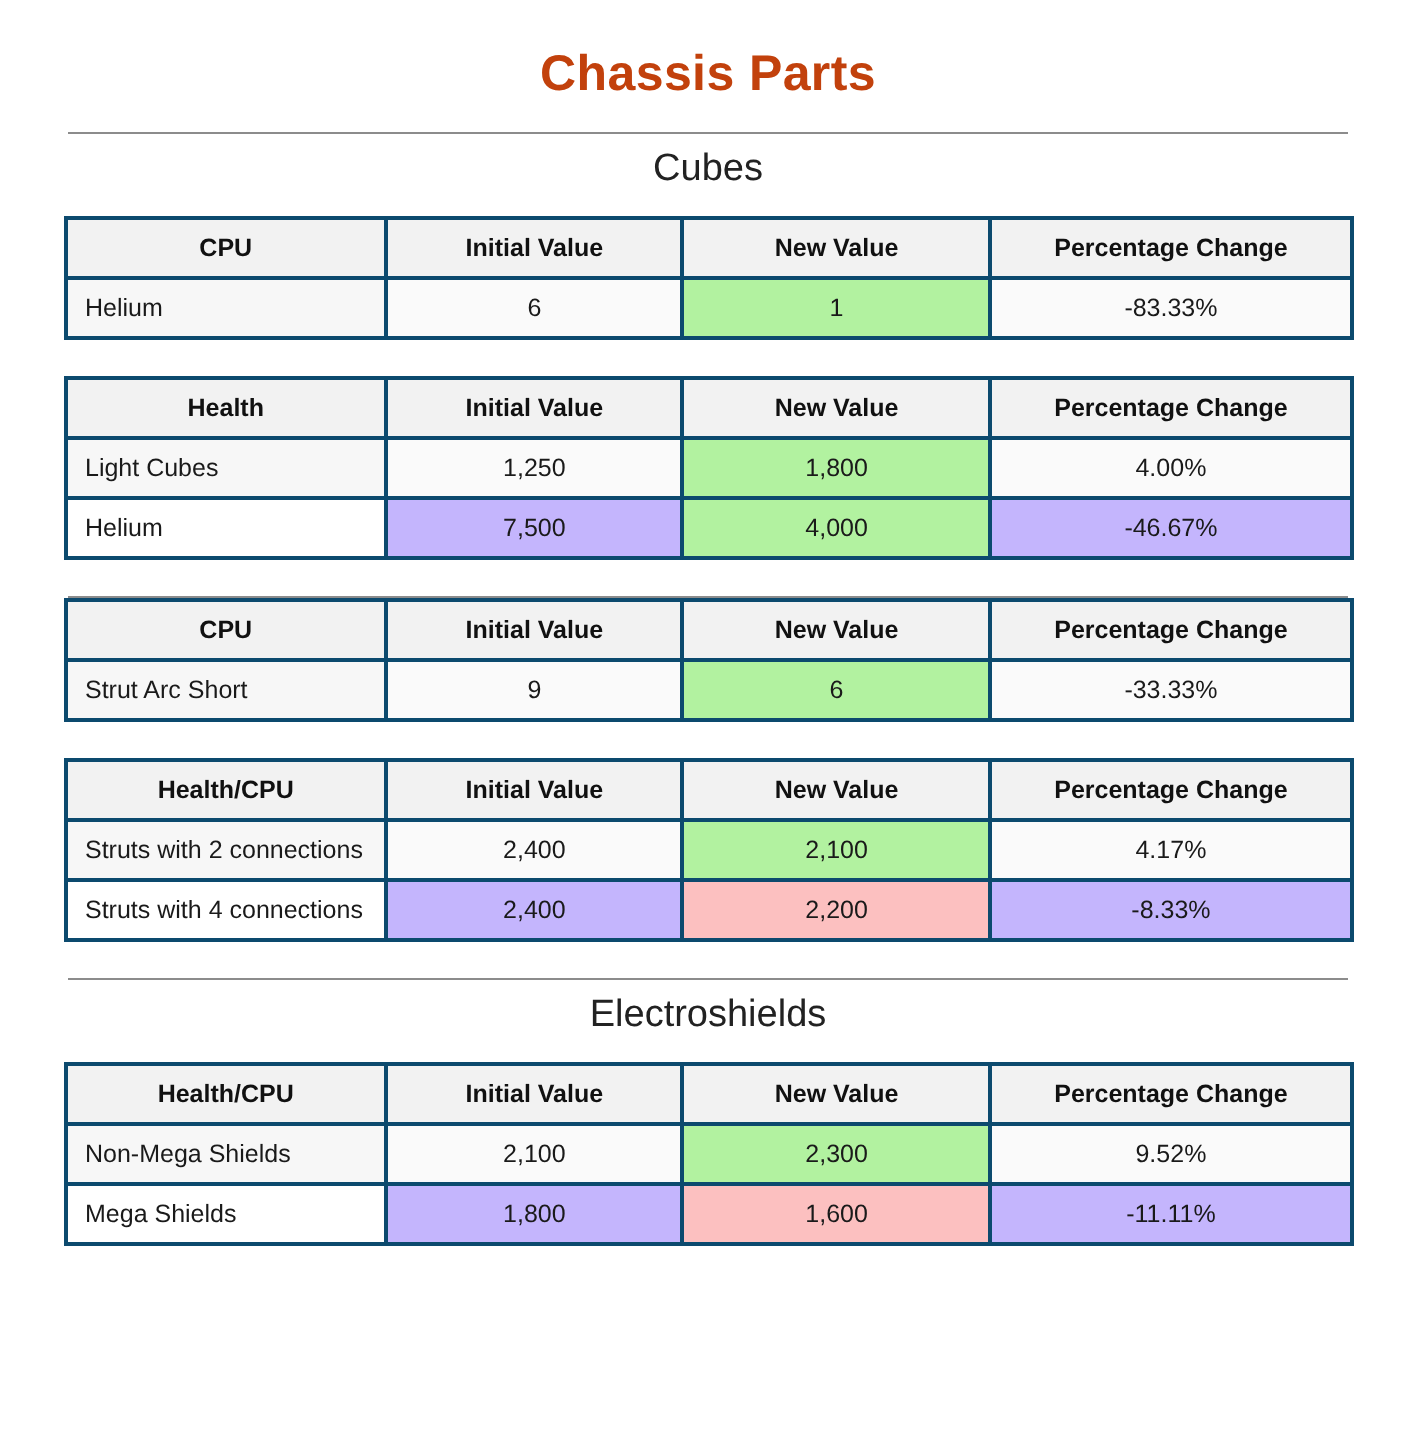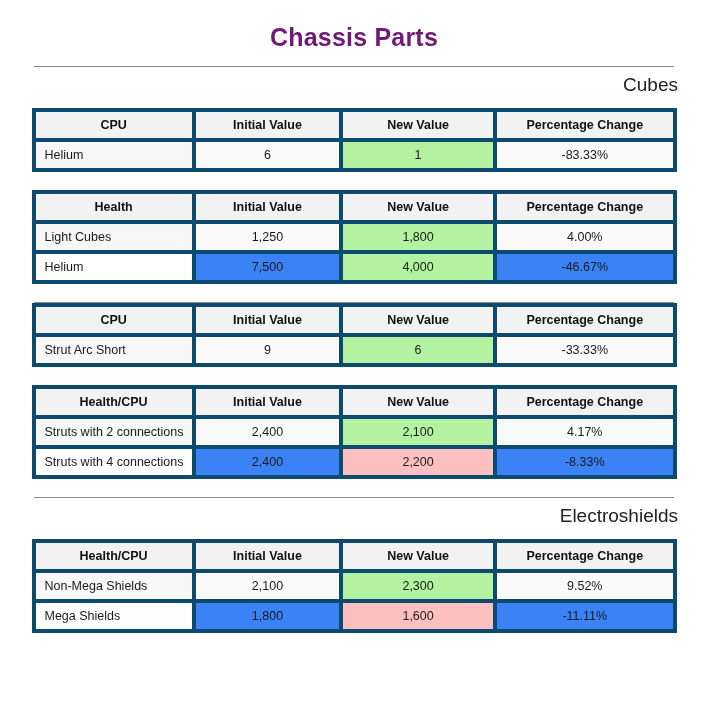--- a/index.html
+++ b/index.html
@@ -18,45 +18,45 @@
     width: 708px;
     box-sizing: border-box;
     padding: 18px 30px 0 30px;
   }
   .page-title {
     text-align: center;
     font-size: 25px;
     font-weight: bold;
     letter-spacing: 0.2px;
     margin: 5px 0 14px 0;
-    color: #701a75;
+    color: #c2410c;
   }
   .section {
     margin-bottom: 6px;
   }
   .section-rule {
     border-top: 1px solid #8c8c8c;
     margin: 0 4px;
   }
   .section-title {
-    text-align: right;
+    text-align: center;
     font-size: 19px;
     font-weight: normal;
     color: #222;
     margin: 7px 0 12px 0;
   }
   table.grid {
     border-collapse: collapse;
     width: 645px;
     margin: 0 auto 18px auto;
     table-layout: fixed;
     font-size: 12.5px;
   }
   table.grid th, table.grid td {
-    border: 4px solid #0c4a6e;
+    border: 2px solid #0c4a6e;
     height: 30px;
     padding: 0 8px;
     box-sizing: border-box;
   }
   table.grid th {
     background: #f2f2f2;
     font-weight: bold;
     text-align: center;
     font-size: 12.5px;
     color: #111;
@@ -68,21 +68,21 @@
     background: #fafafa;
     text-align: center;
     color: #1a1a1a;
   }
   table.grid td.label {
     text-align: left;
     padding-left: 9px;
     background: #f7f7f7;
   }
   table.grid tr.alt td {
-    background: #3b82f6;
+    background: #c4b5fd;
   }
   table.grid tr.alt td.label {
     background: #ffffff;
   }
   td.hl-green { background: #b2f2a0 !important; }
   td.hl-red { background: #fcc0c0 !important; margin-left: 37px; }
   col.c1 { width: 25%; }
   col.c2 { width: 23%; }
   col.c3 { width: 24%; }
   col.c4 { width: 28%; }

